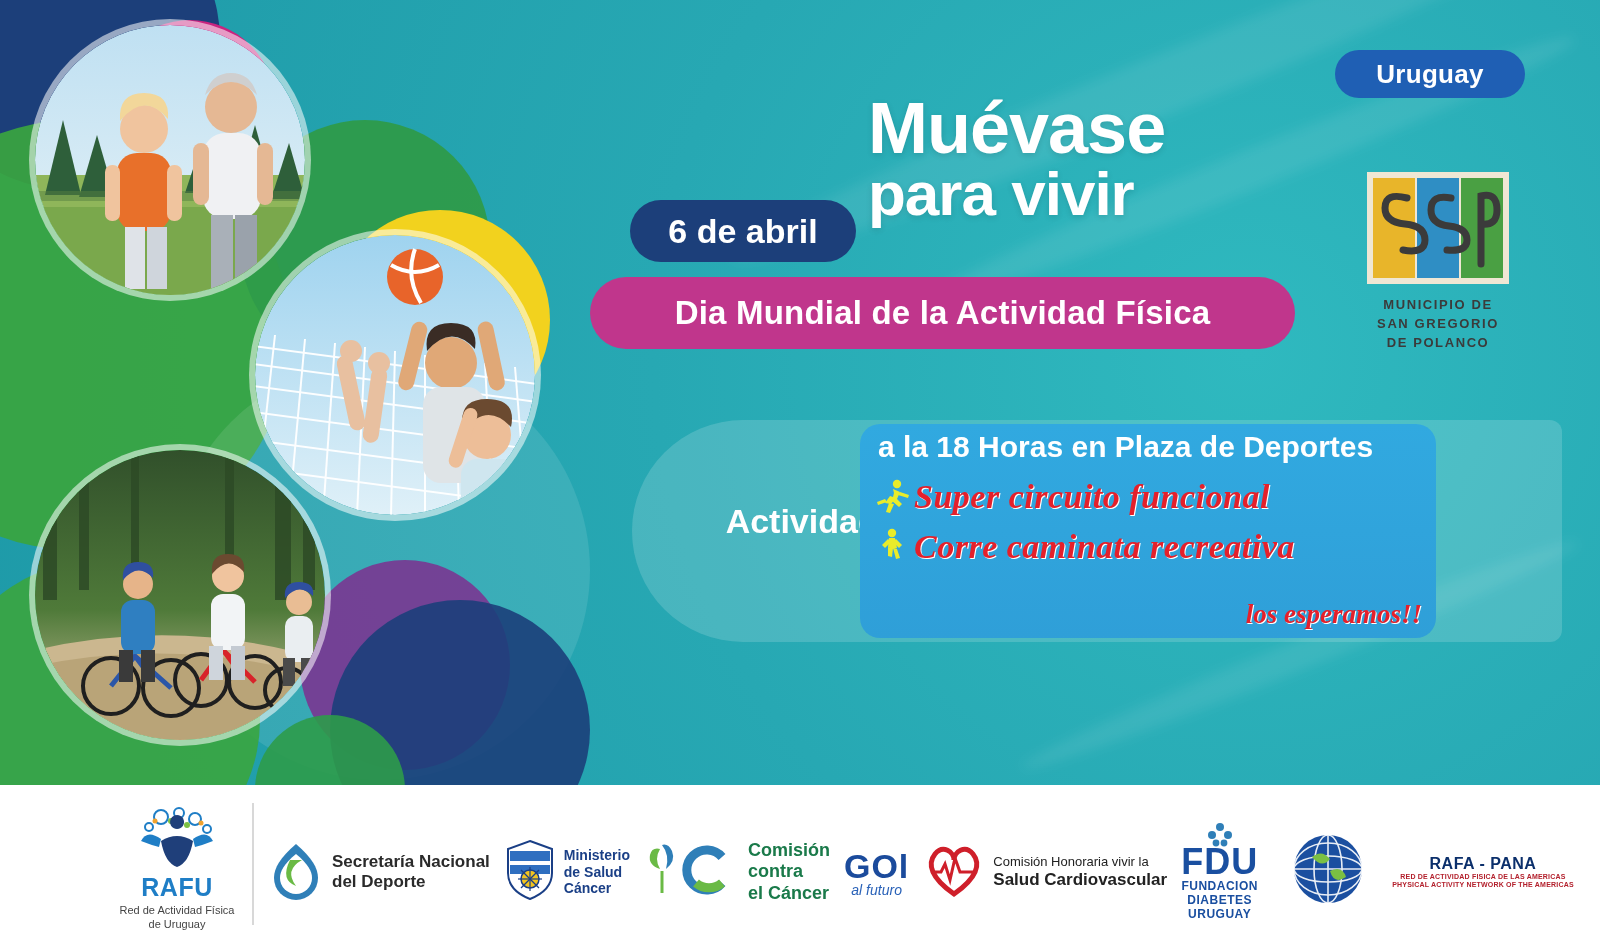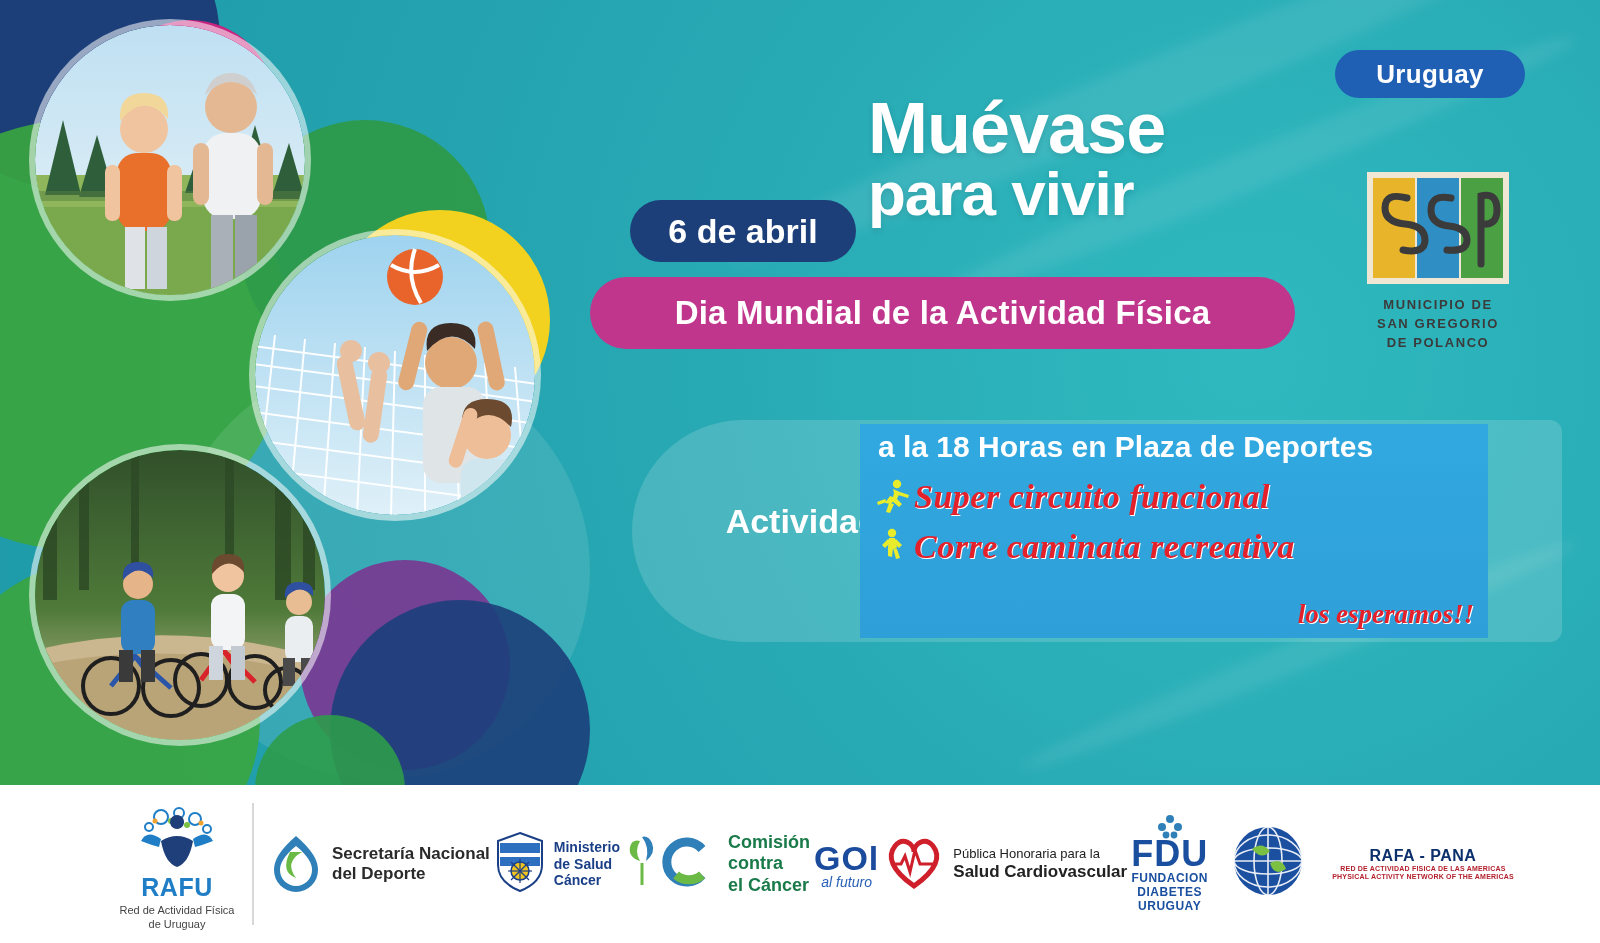--- a/index.html
+++ b/index.html
@@ -77,22 +77,23 @@
   .act-bg{
     position:absolute;left:0;top:0;width:930px;height:222px;
     background:rgba(255,255,255,.16);
     border-radius:111px 12px 12px 111px;
   }
   .act-label{
     position:absolute;left:28px;top:82px;width:230px;
     color:#ffffff;font-size:34px;font-weight:bold;text-align:right;
   }
   .act-panel{
-    position:absolute;left:228px;top:4px;width:628px;height:214px;
+    position:absolute;left:228px;top:4px;width:576px;height:214px;
     background:linear-gradient(180deg,#31a9e0 0%,#2f9fd8 100%);
+    border-radius:20px;
   }
   .act-line1{
     position:absolute;left:18px;top:6px;width:664px;
     color:#ffffff;font-size:30px;font-weight:bold;white-space:nowrap;
   }
   .act-items{position:absolute;left:10px;top:48px;width:690px;}
   .act-item{display:flex;align-items:center;height:50px;}
   .act-ico{width:44px;height:44px;flex:0 0 44px;display:flex;align-items:center;justify-content:center;}
   .act-txt{
     color:#e4202b;font-size:34px;font-weight:bold;font-style:italic;
@@ -113,21 +114,21 @@
   
   .footer{
     position:absolute;left:0;top:785px;width:1600px;height:158px;background:#ffffff;
     display:flex;align-items:center;
   }
   .footer .divider{position:absolute;left:252px;top:18px;width:2px;height:122px;background:#d8d8d8;}
   .rafu{position:absolute;left:112px;top:18px;width:130px;text-align:center;}
   .rafu-name{color:#1f7ec6;font-size:25px;font-weight:bold;letter-spacing:.5px;}
   .rafu-sub{color:#444;font-size:11px;line-height:1.25;margin-top:2px;}
 
-  .logos{position:absolute;left:268px;top:16px;width:1320px;height:126px;display:flex;align-items:center;gap:4px;}
+  .logos{position:absolute;left:268px;top:16px;width:1320px;height:126px;display:flex;align-items:flex-end;gap:14px;}
   .logo{display:flex;align-items:center;gap:8px;height:110px;}
   .logo .txt{font-size:14px;color:#333;line-height:1.2;}
   .logo .txt b{display:block;}
 
   .sec-nac .txt{font-size:17px;color:#2a2a2a;}
   .msp .txt{font-size:14px;color:#1a3f86;}
   .gol{text-align:center;color:#1b4b9c;}
   .gol .big{font-size:34px;font-weight:bold;letter-spacing:1px;}
   .gol .small{font-size:14px;font-style:italic;color:#2a62b8;margin-top:-4px;}
   .cancer .txt{font-size:18px;color:#1a7a4a;}
@@ -518,21 +519,21 @@
       </div>
 
       <div class="logo cardio">
         <span>
           <svg width="62" height="60" viewBox="0 0 62 60">
             <path d="M31 54 C8 38 4 24 12 14 C20 4 31 12 31 20 C31 12 42 4 50 14 C58 24 54 38 31 54z" fill="none" stroke="#cf1f2a" stroke-width="5"></path>
             <path d="M8 32 h10 l4 -8 5 16 5 -22 5 14 h14" fill="none" stroke="#cf1f2a" stroke-width="3"></path>
           </svg>
         </span>
         <span class="txt">
-          <span>Pública Honoraria para la</span>
+          <span>Comisión Honoraria vivir la</span>
           <b>Salud Cardiovascular</b>
         </span>
       </div>
 
       <div class="logo fdu">
         <span>
           <svg width="30" height="26" viewBox="0 0 30 26" style="display:block;margin:0 auto -4px auto;">
             <g fill="#2f7fb8">
               <circle cx="15" cy="5" r="4"></circle>
                 <circle cx="7" cy="13" r="4"></circle>

